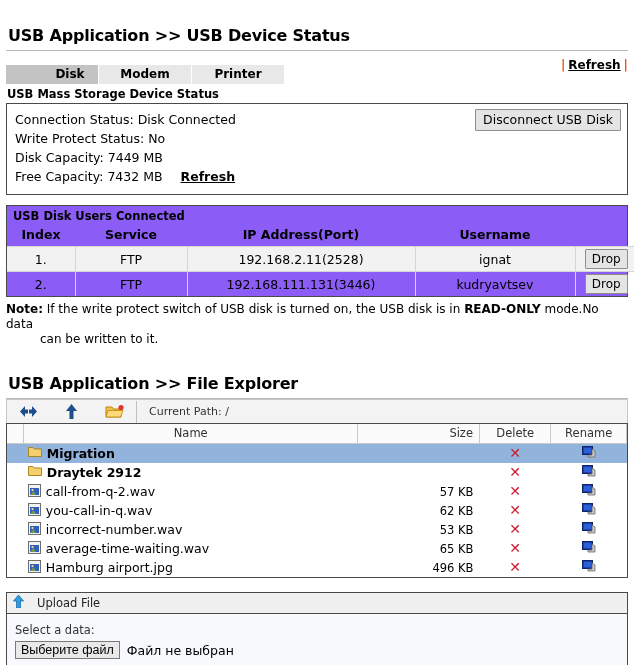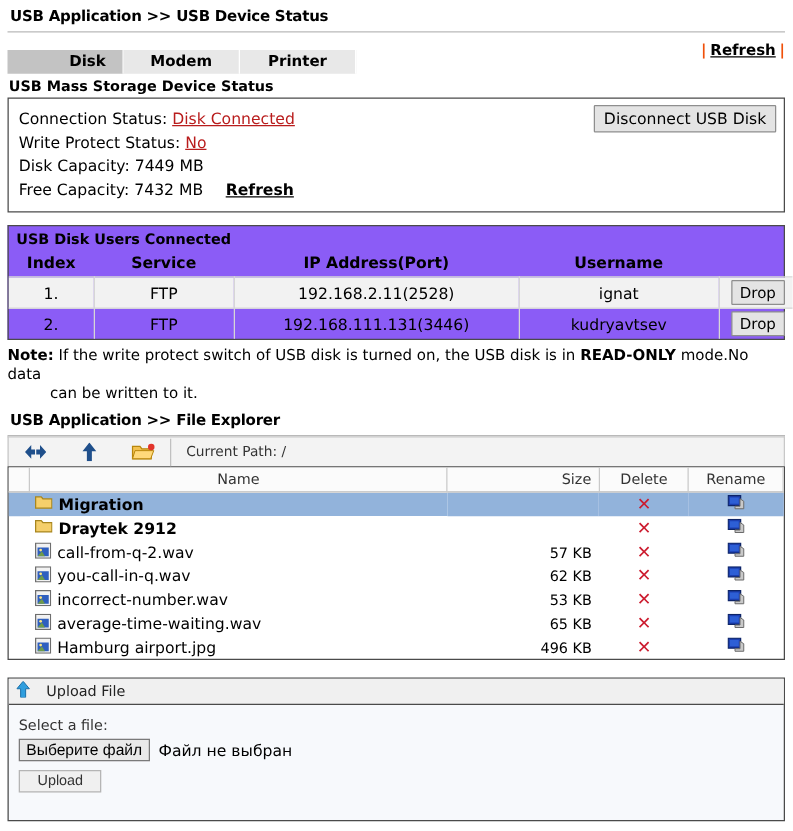--- a/index.html
+++ b/index.html
@@ -13,23 +13,24 @@
     font-family: "DejaVu Sans", "Liberation Sans", sans-serif;
     font-size: 12px;
     color: #000000;
     overflow: hidden;
   }
   .page { padding: 0 6px; box-sizing: border-box; width: 634px; }
 
   
   .breadcrumb {
     font-weight: bold;
-    font-size: 12px;
+    font-size: 16px;
     padding: 6px 0 5px 2px;
     letter-spacing: -0.2px;
+    margin-top: 20px;
   }
   .hr-line {
     border: 0;
     border-top: 1px solid #b9b9b9;
     margin: 0 0 0 0;
     height: 0;
   }
 
   
   .tabbar {
@@ -82,21 +83,21 @@
     background: #fff;
     padding: 6px 8px 8px 8px;
     position: relative;
     box-sizing: border-box;
   }
   .status-row {
     font-size: 12.5px;
     line-height: 19px;
     white-space: nowrap;
   }
-  .val-green { color: #b91c1c; text-decoration: underline; }
+  .val-green { color: #000000; }
   .inline-refresh {
     color: #000;
     text-decoration: underline;
     font-weight: bold;
     cursor: pointer;
     margin-left: 14px;
     font-size: 12.5px;
   }
   .btn {
     font-family: "DejaVu Sans", "Liberation Sans", sans-serif;
@@ -660,21 +661,21 @@
   <div class="upload-box">
     <div class="upload-head">
       <span>
         <svg width="11" height="13" viewBox="0 0 11 13">
             <polygon points="5.5,0 10.5,6 7.5,6 7.5,13 3.5,13 3.5,6 0.5,6" fill="#2f9ede" stroke="#1b6fa8" stroke-width="0.8"></polygon>
           </svg>
       </span>
       <span>Upload File</span>
     </div>
     <div class="upload-body">
-      <div class="sel-label">Select a file:</div>
+      <div class="sel-label">Select a data:</div>
       <div class="file-input-row">
         <button class="choose-btn">Выберите файл</button>
         <span class="nofile">Файл не выбран</span>
       </div>
       <button class="upload-btn">Upload</button>
     </div>
   </div>
 
 </div>
 

